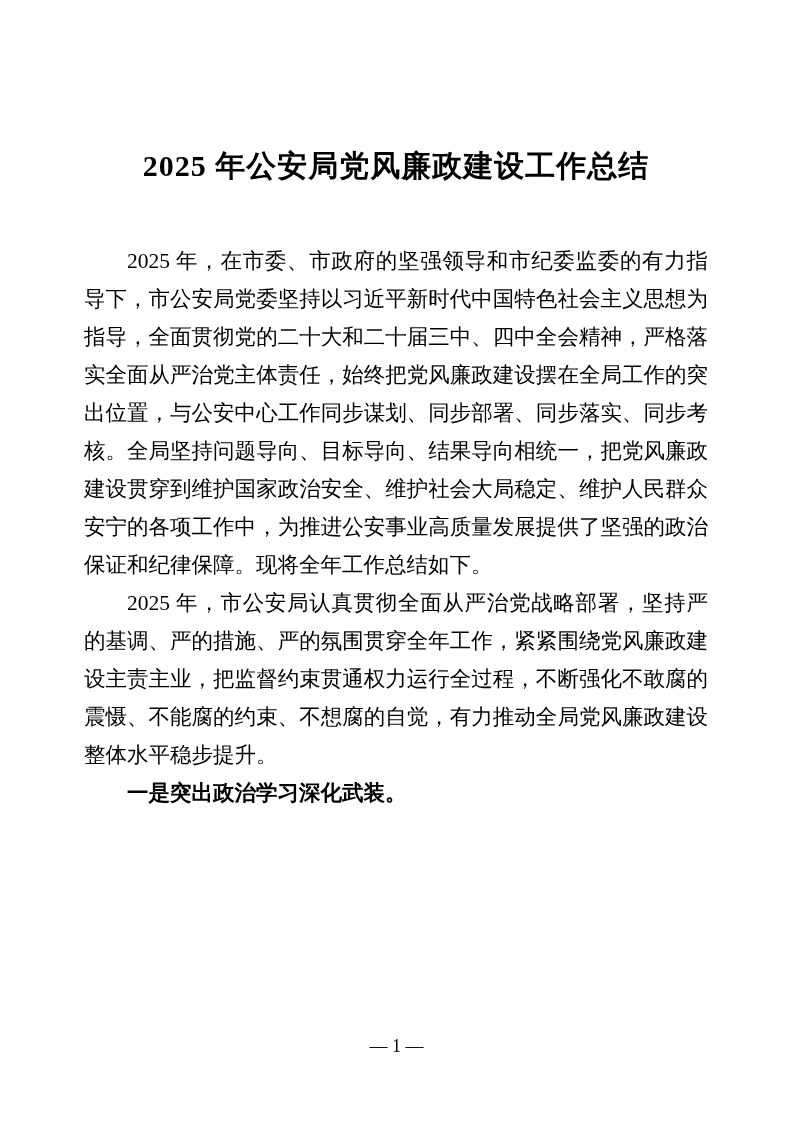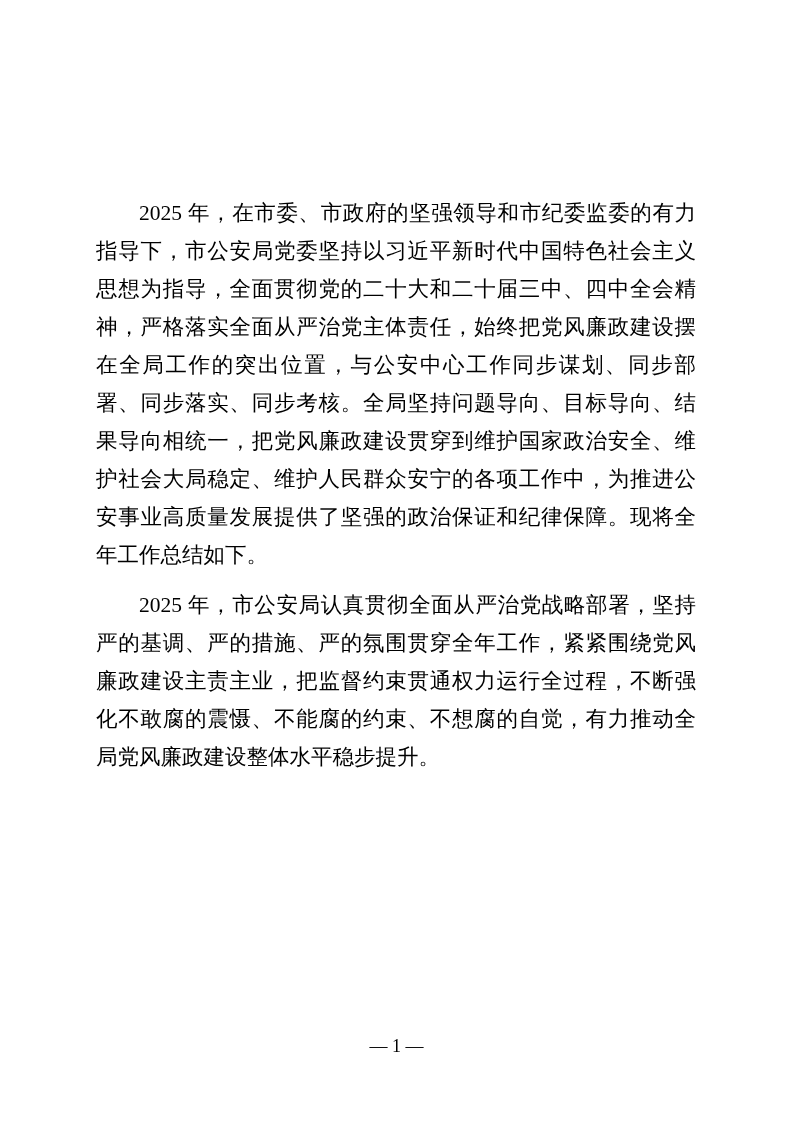--- a/index.html
+++ b/index.html
@@ -27,21 +27,21 @@
     letter-spacing: 1px;
     white-space: nowrap;
   }
   .doc-body {
     margin-top: 52px;
     font-size: 21.5px;
     line-height: 38px;
     text-align: justify;
   }
   .doc-body p {
-    margin: 12px;
+    margin: 0;
     text-indent: 2em;
   }
   .heading {
     font-weight: bold;
   }
   .page-number {
     position: absolute;
     top: 1034px;
     left: 0;
     right: 0;
@@ -50,28 +50,30 @@
     line-height: 24px;
     color: #000000;
     font-family: "Liberation Serif", serif;
   }
 </style>
 </head>
 <body>
 
 <div class="page">
 
+  <div class="doc-title">2025 年公安局党风廉政建设工作总结</div>
 
   <div class="doc-body">
 
     <p>2025 年，在市委、市政府的坚强领导和市纪委监委的有力指导下，市公安局党委坚持以习近平新时代中国特色社会主义思想为指导，全面贯彻党的二十大和二十届三中、四中全会精神，严格落实全面从严治党主体责任，始终把党风廉政建设摆在全局工作的突出位置，与公安中心工作同步谋划、同步部署、同步落实、同步考核。全局坚持问题导向、目标导向、结果导向相统一，把党风廉政建设贯穿到维护国家政治安全、维护社会大局稳定、维护人民群众安宁的各项工作中，为推进公安事业高质量发展提供了坚强的政治保证和纪律保障。现将全年工作总结如下。</p>
 
 
     <p>2025 年，市公安局认真贯彻全面从严治党战略部署，坚持严的基调、严的措施、严的氛围贯穿全年工作，紧紧围绕党风廉政建设主责主业，把监督约束贯通权力运行全过程，不断强化不敢腐的震慑、不能腐的约束、不想腐的自觉，有力推动全局党风廉政建设整体水平稳步提升。</p>
 
 
+    <p class="heading">一是突出政治学习深化武装。</p>
 
 
   </div>
 
   <div class="page-number">— 1 —</div>
 
 </div>
 
 </body></html>

